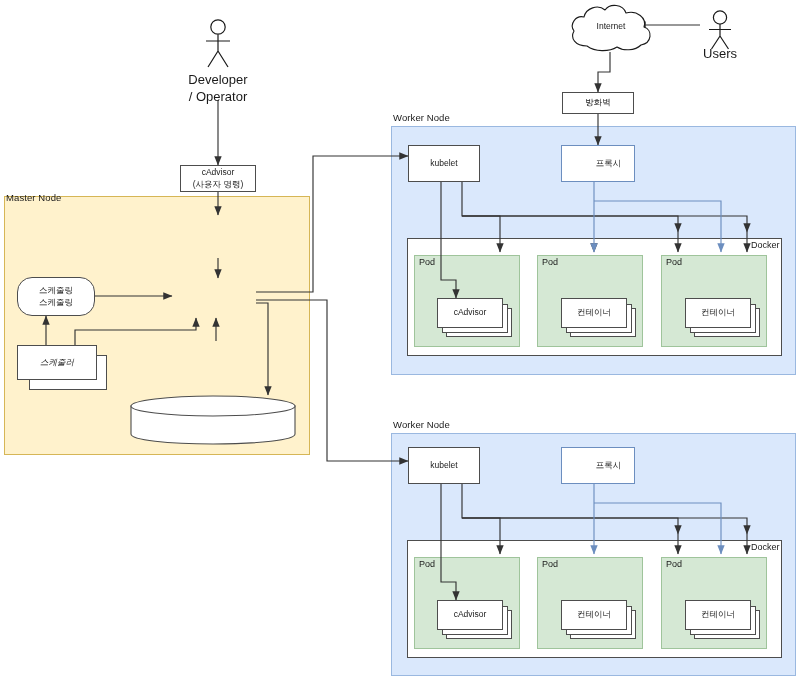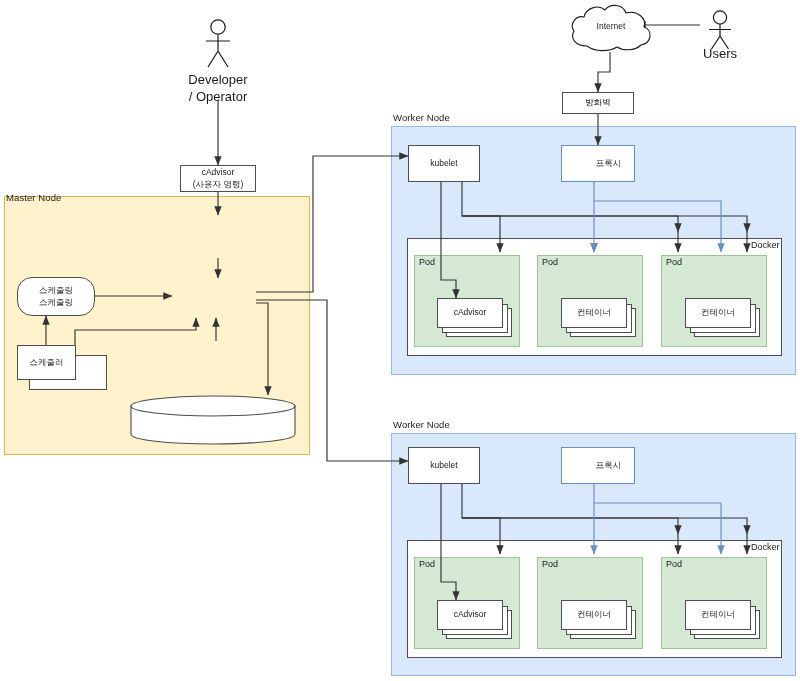--- a/index.html
+++ b/index.html
@@ -213,21 +213,21 @@
 
 
   <div class="node box" style="left:17px;top:277px;width:78px;height:39px;border-radius:15px;">
     <span>
       <span class="box-txt">스케줄링</span>
       <span class="box-txt">스케줄링</span>
     </span>
   </div>
 
   <div class="node stack-shadow" style="left:29px;top:355px;width:78px;height:35px;"></div>
-  <div class="node box" style="left:17px;top:345px;width:59px;height:35px;">
+  <div class="node box" style="left:17px;top:345px;width:80px;height:35px;font-style:italic;">
     <span class="box-txt">스케줄러</span>
   </div>
 
 
   <svg class="node" style="left:130px;top:395px;width:166px;height:50px;" viewBox="0 0 166 50">
     <path d="M1,11 L1,39 C1,45 38,49 83,49 C128,49 165,45 165,39 L165,11 Z" fill="#ffffff" stroke="#4d4d4d" stroke-width="1.1"></path>
     <ellipse cx="83" cy="11" rx="82" ry="10" fill="#ffffff" stroke="#4d4d4d" stroke-width="1.1"></ellipse>
   </svg>
 
   <div class="node box" style="left:408px;top:145px;width:72px;height:37px;">

